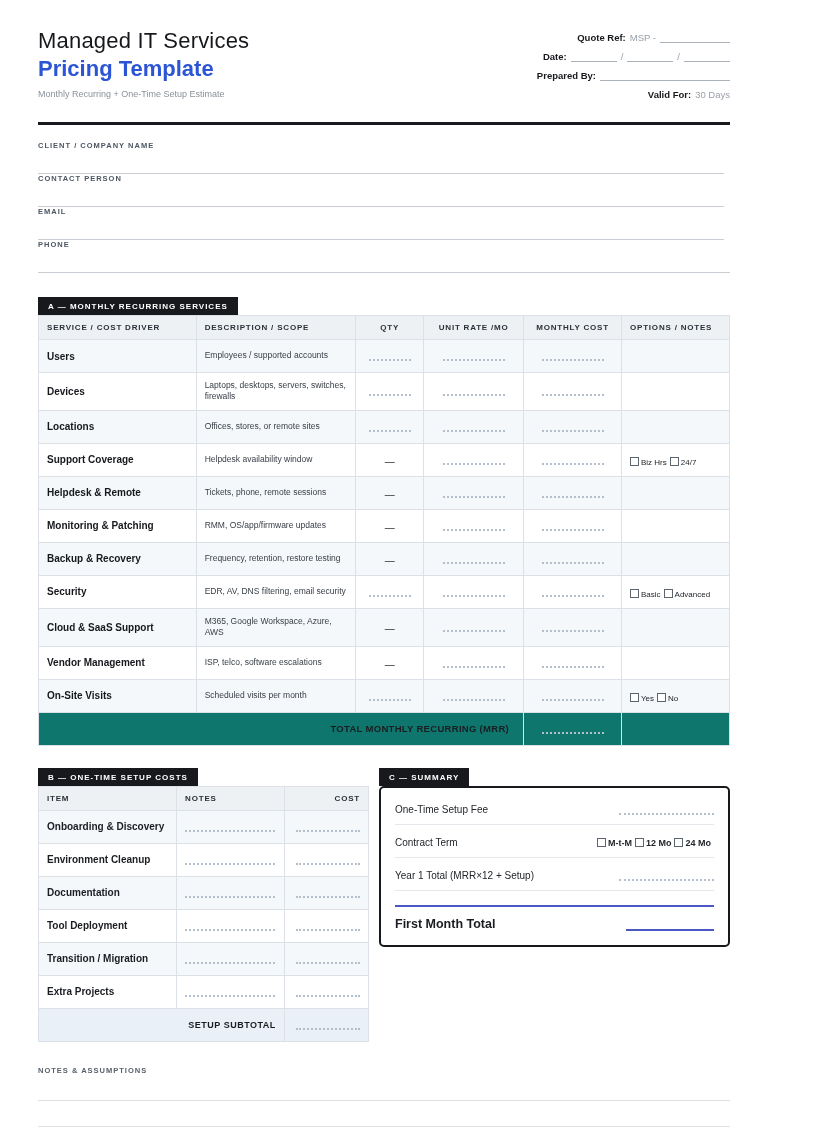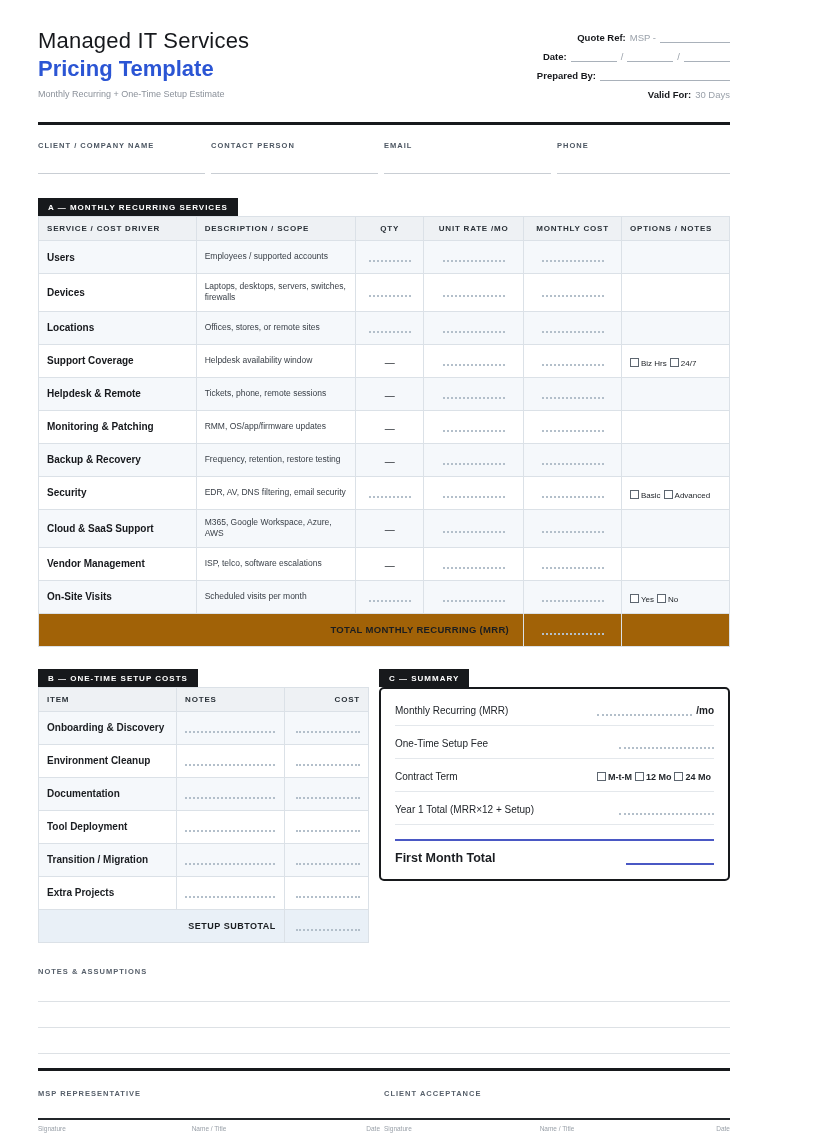--- a/index.html
+++ b/index.html
@@ -20,21 +20,21 @@
   .meta { font-size: 9.5px; text-align: right; padding-top: 4px; }
   .meta-row { margin-bottom: 8px; display: flex; justify-content: flex-end; align-items: flex-end; gap: 4px; }
   .meta-label { font-weight: bold; color: #16181c; }
   .meta-muted { color: #9aa1aa; }
   .blank { display: inline-block; border-bottom: 1px solid #a9b1ba; height: 10px; }
   .blank.w70 { width: 70px; } .blank.w46 { width: 46px; } .blank.w130 { width: 130px; }
 
   .rule-thick { height: 3px; background: #17191c; margin-top: 14px; }
 
   
-  .client-row { display: flex; margin-top: 16px; }
+  .client-row { display: flex; margin-top: 16px; flex-direction: column; }
   .client-col { flex: 1; }
   .client-label { font-size: 7.5px; font-weight: bold; letter-spacing: 1px; color: #4c5662; }
   .client-line { border-bottom: 1px solid #c9ced4; height: 24px; margin-right: 6px; }
   .client-col:last-child .client-line { margin-right: 0; }
 
   
   .tag { display: inline-block; background: #17191c; color: #ffffff; font-size: 8px;
          font-weight: bold; letter-spacing: 1px; padding: 5px 10px 4px; }
 
   
@@ -49,21 +49,21 @@
   .svc-desc { font-size: 8.5px; color: #3a4048; line-height: 1.35; }
   tr.alt td { background: #f5f8fb; }
   .dash { color: #2a2f35; font-size: 10px; }
   .dots { display: inline-block; border-bottom: 2px dotted #b3bfca; height: 8px; }
   .dots.w42 { width: 42px; } .dots.w62 { width: 62px; } .dots.w95 { width: 95px; }
   .dots.w64 { width: 64px; } .dots.w90 { width: 90px; }
   .cb { display: inline-block; width: 9px; height: 9px; border: 1px solid #5d6670;
         background: #fff; vertical-align: -1px; margin-right: 2px; }
   .cb-group { font-size: 8px; color: #22262b; white-space: nowrap; }
   .cb-item { margin-right: 3px; }
-  tr.total-row td { background: #a16207; border-color: #dbe1e7; }
+  tr.total-row td { background: #0f766e; border-color: #dbe1e7; }
   .total-label { font-size: 9.5px; font-weight: bold; letter-spacing: .3px; text-align: right; padding-right: 14px; }
 
   
   .two-col { display: flex; margin-top: 20px; gap: 10px; }
   .col-b { width: 331px; flex: none; }
   .col-c { flex: 1; }
   .setup-table { margin-top: 0; }
   .setup-item { font-size: 10px; font-weight: bold; }
   .setup-table th.r, .setup-table td.r { text-align: right; }
   tr.subtotal-row td { background: #e9f0f7; }
@@ -382,27 +382,20 @@
               <td class="r"><span class="dots w64"></span></td>
             </tr>
           </tbody>
       </table>
     </div>
 
     <div class="col-c">
       <div class="tag">C — SUMMARY</div>
       <div class="sum-box">
         <div id="sum-rows">
-            <div class="sum-row">
-              <span class="sum-label">Monthly Recurring (MRR)</span>
-              <span class="sum-value">
-                <span class="dots w95"></span>
-                <span class="sum-suffix">/mo</span>
-              </span>
-            </div>
             <div class="sum-row">
               <span class="sum-label">One-Time Setup Fee</span>
               <span class="sum-value">
                 <span class="dots w95"></span>
               </span>
             </div>
             <div class="sum-row">
               <span class="sum-label">Contract Term</span>
               <span class="sum-value">
                 <span class="cb-group sum-cb"><span class="cb-item"><span class="cb"></span><span>M-t-M</span></span><span class="cb-item"><span class="cb"></span><span>12 Mo</span></span><span class="cb-item"><span class="cb"></span><span>24 Mo</span></span></span>

